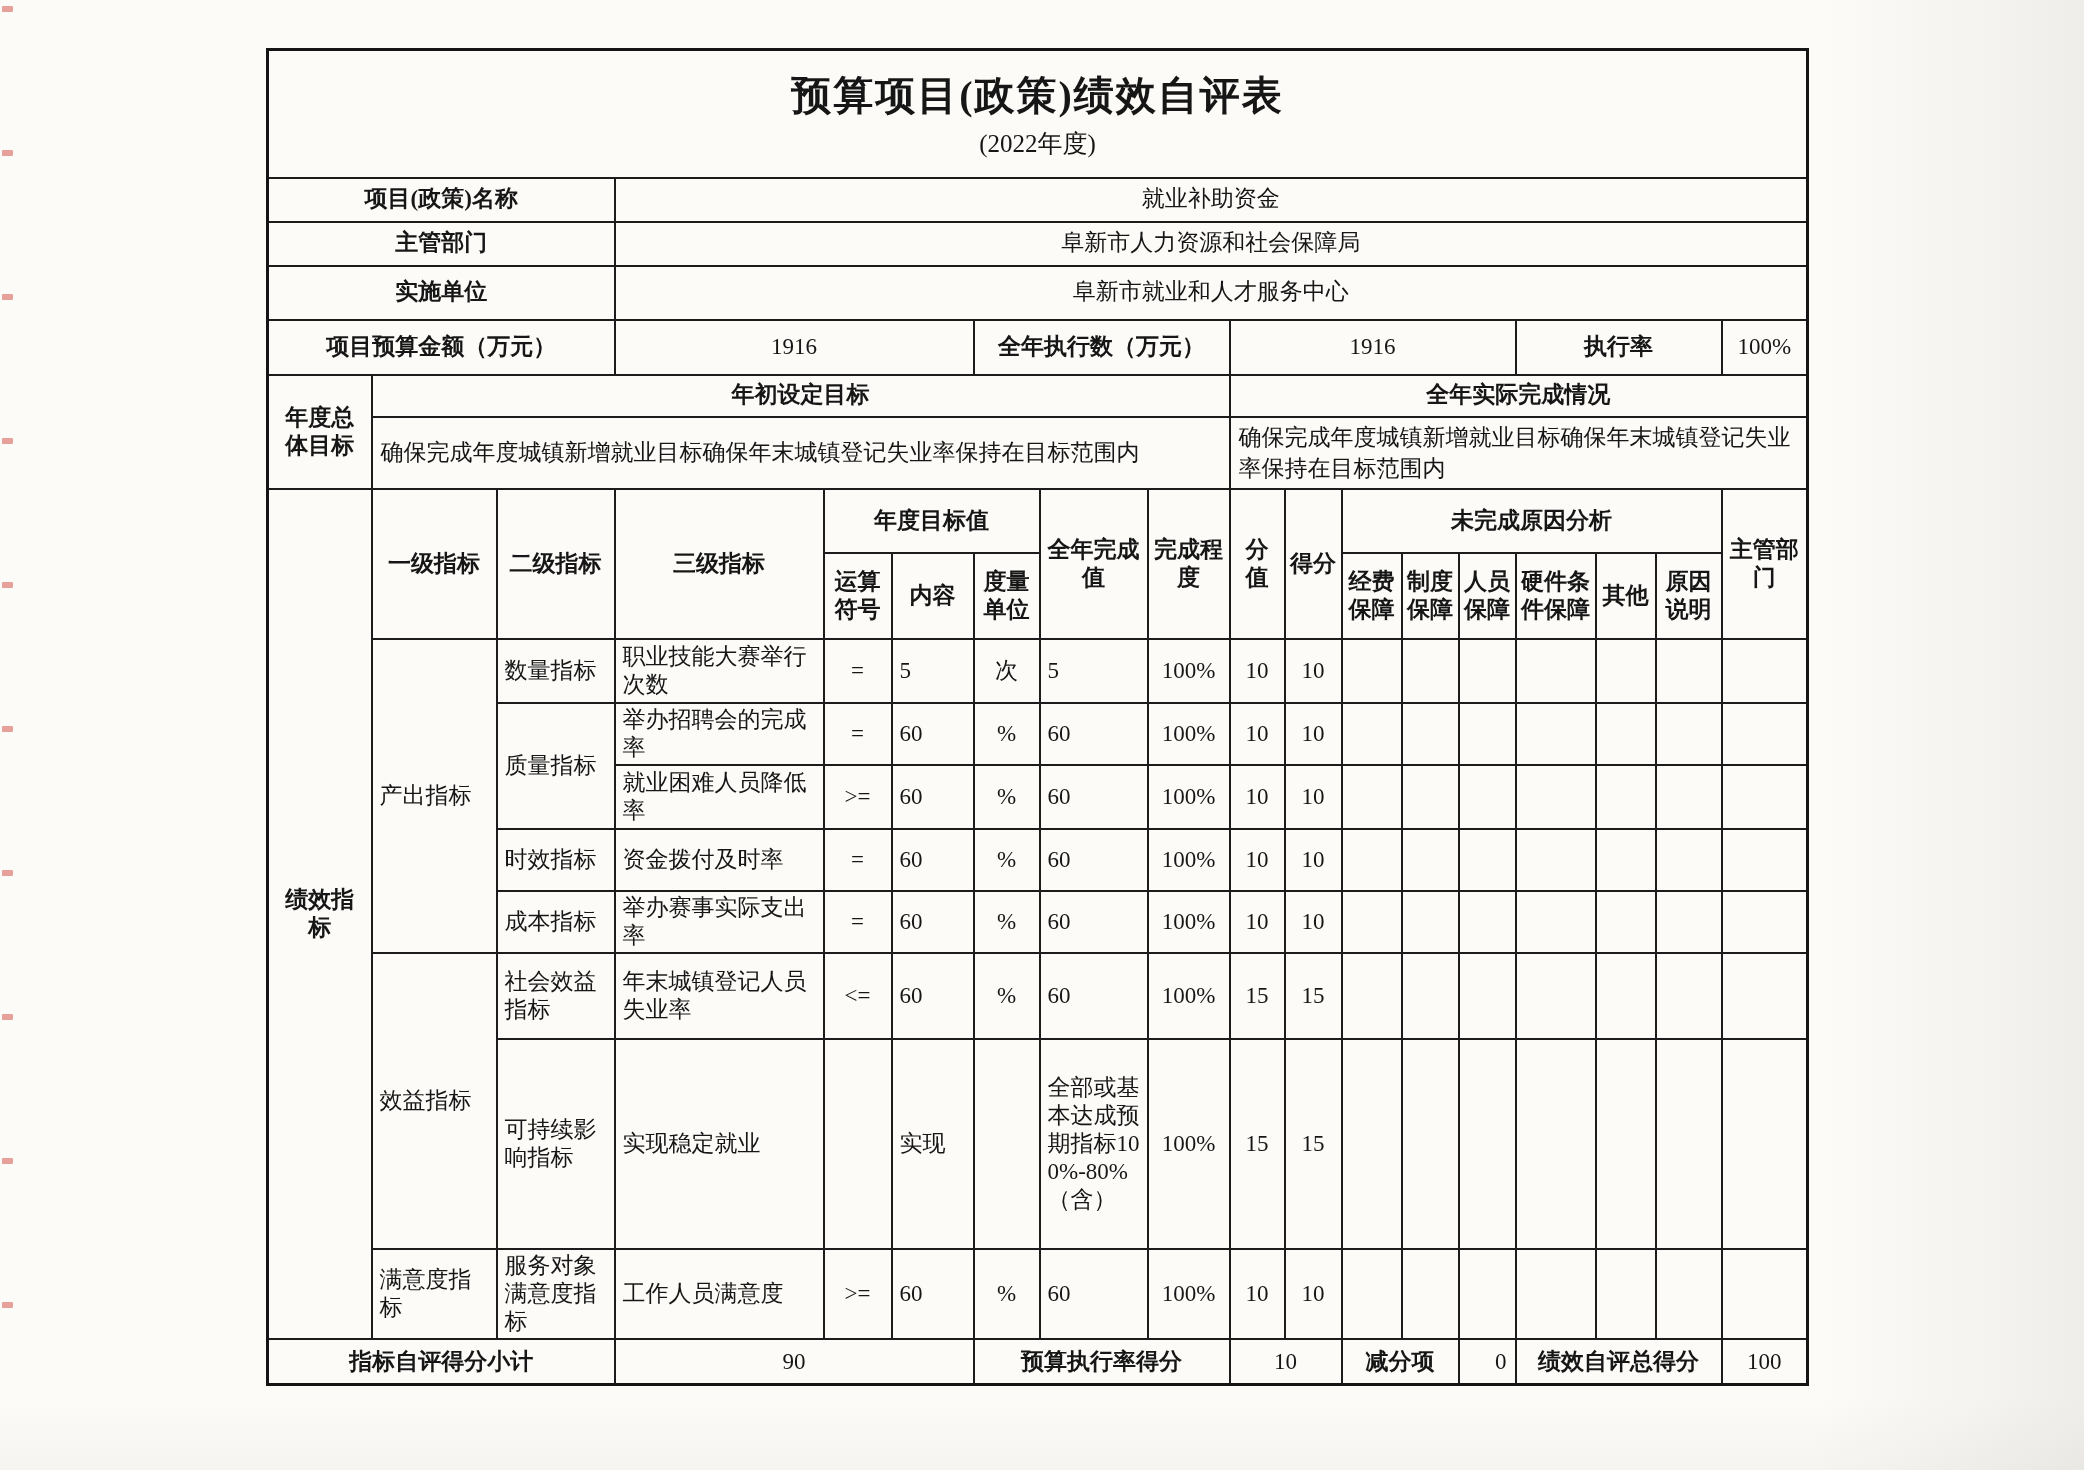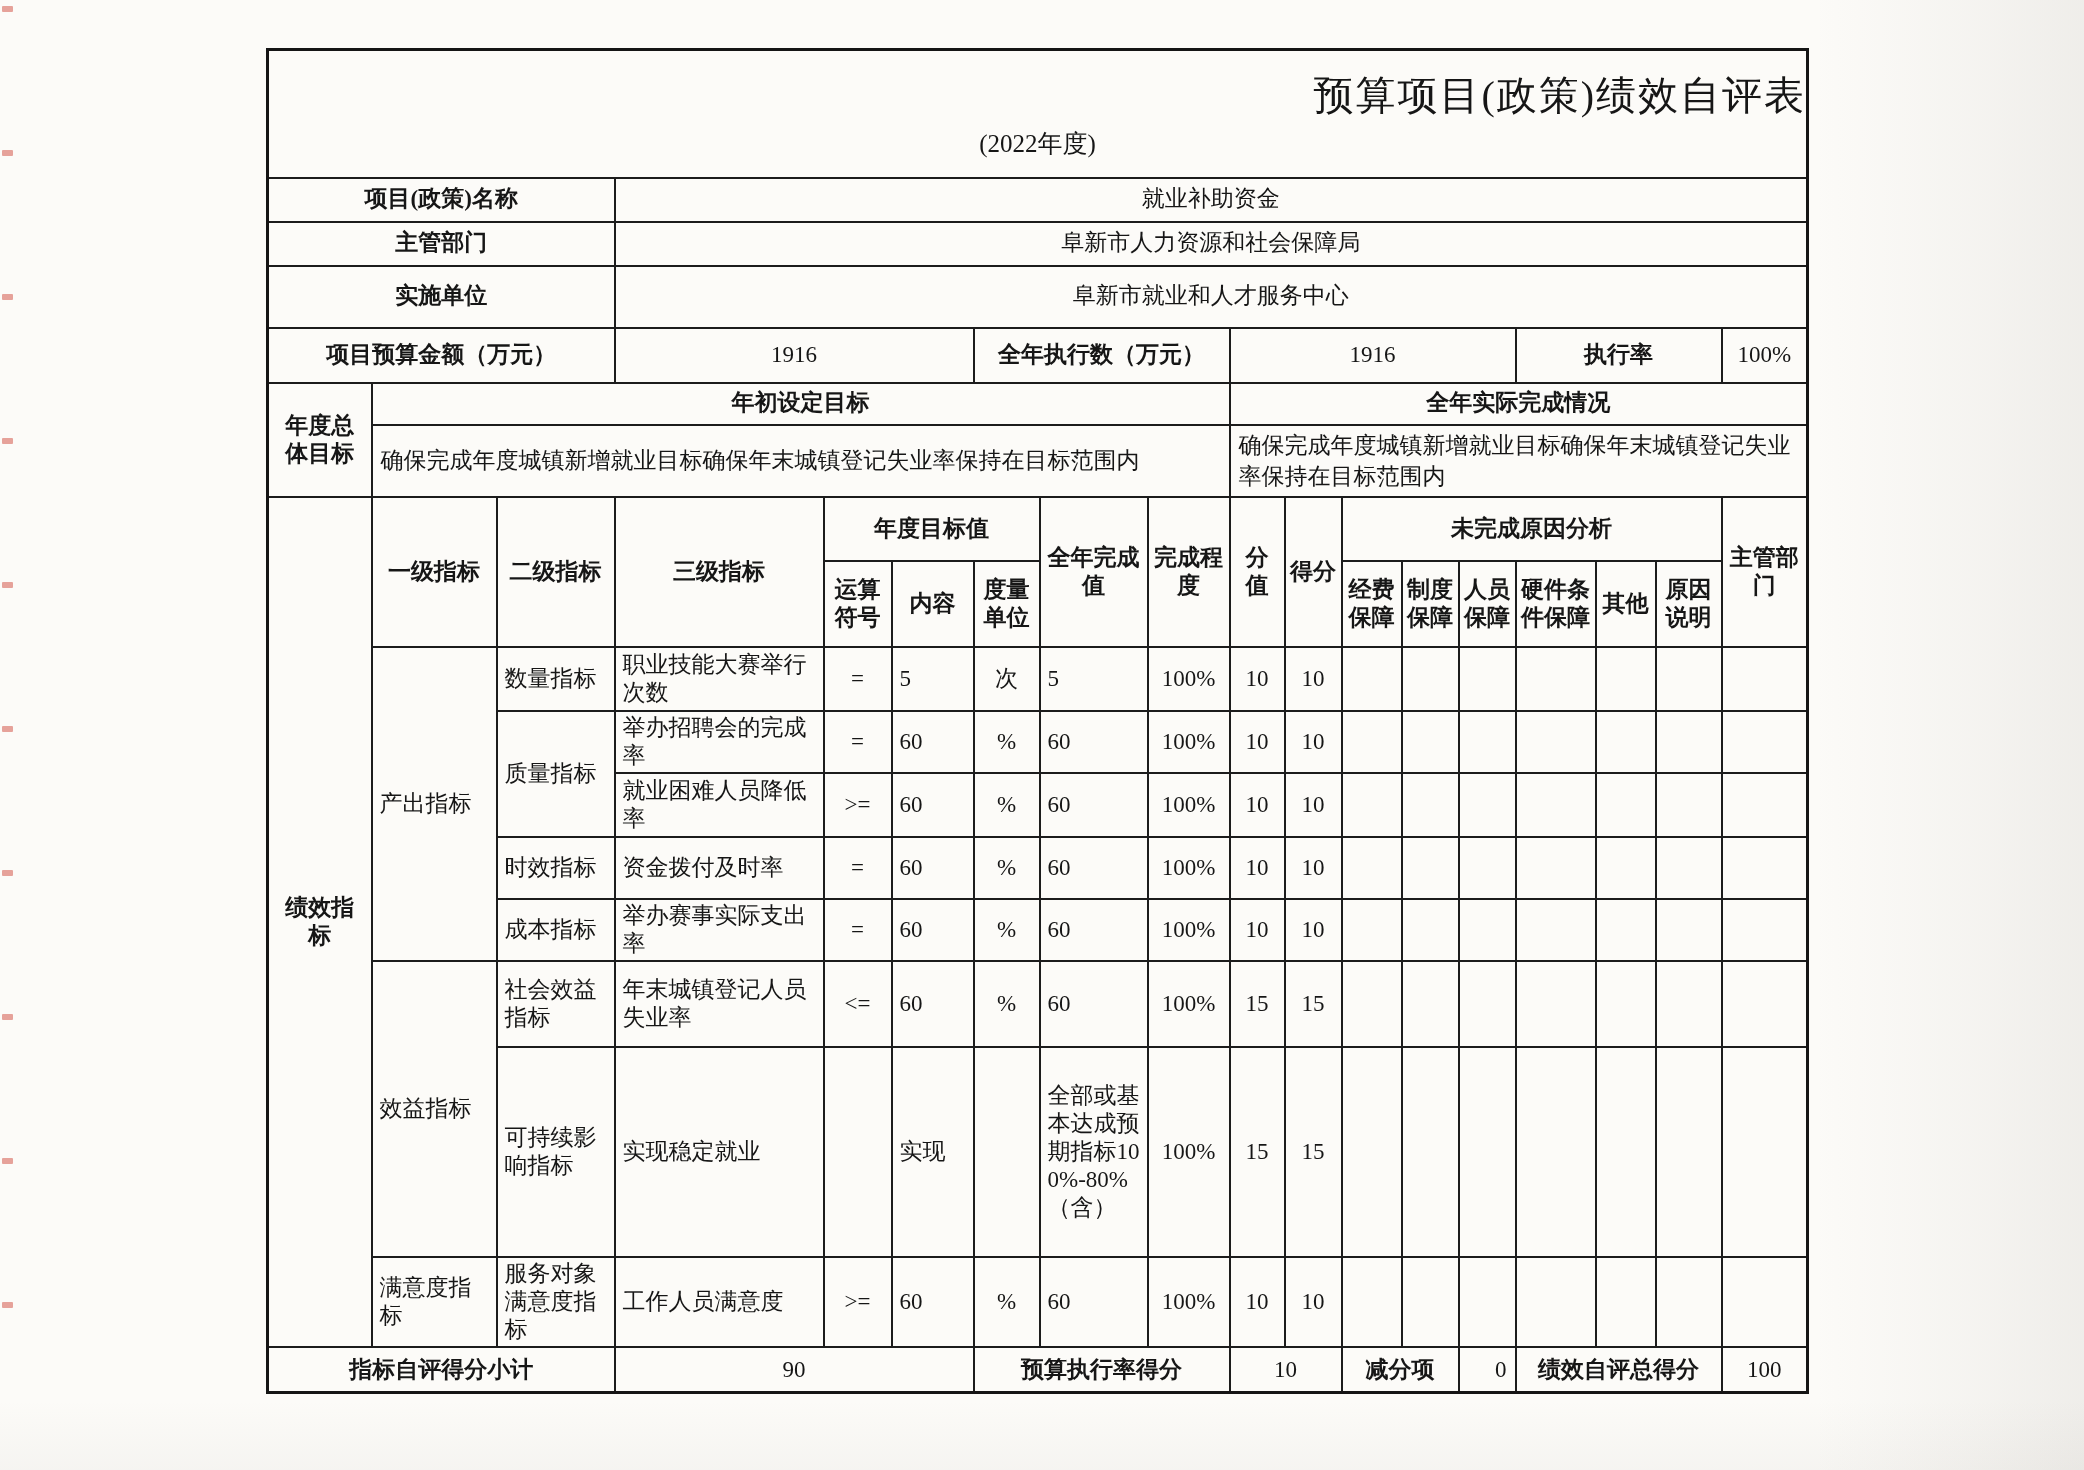--- a/index.html
+++ b/index.html
@@ -32,21 +32,21 @@
     font-size:23px; line-height:1.22;
     padding:2px 4px; vertical-align:middle;
     word-break:break-all;
   }
   .b { font-weight:bold; }
   .c { text-align:center; }
   .l { text-align:left; padding-left:7px; }
   .r { text-align:right; padding-right:8px; }
   .vlabel { padding:0 13px; text-align:center; font-weight:bold; }
   .title-cell { text-align:center; padding:12px 0 8px; }
-  .title-main { font-size:40px; font-weight:normal; letter-spacing:2px;text-align:right; }
+  .title-main { font-size:40px; font-weight:bold; letter-spacing:2px; }
   .title-sub { font-size:25px; margin-top:8px; }
   .goal-text { text-align:left; padding:4px 8px; line-height:1.35; }
 </style>
 </head>
 <body>
 
 <div class="scan-shade-right"></div>
 <div class="scan-shade-bottom"></div>
 <div class="red-mark" style="top:6px"></div>
 <div class="red-mark" style="top:150px"></div>
@@ -92,21 +92,21 @@
   <tr style="height:44px">
     <td colspan="3" class="c b">项目(政策)名称</td>
     <td colspan="15" class="c">就业补助资金</td>
   </tr>
 
   <tr style="height:44px">
     <td colspan="3" class="c b">主管部门</td>
     <td colspan="15" class="c">阜新市人力资源和社会保障局</td>
   </tr>
 
-  <tr style="height:62px">
+  <tr style="height:54px">
     <td colspan="3" class="c b">实施单位</td>
     <td colspan="15" class="c">阜新市就业和人才服务中心</td>
   </tr>
 
   <tr style="height:55px">
     <td colspan="3" class="c b">项目预算金额（万元）</td>
     <td colspan="3" class="c">1916</td>
     <td colspan="3" class="c b">全年执行数（万元）</td>
     <td colspan="5" class="c">1916</td>
     <td colspan="3" class="c b">执行率</td>

